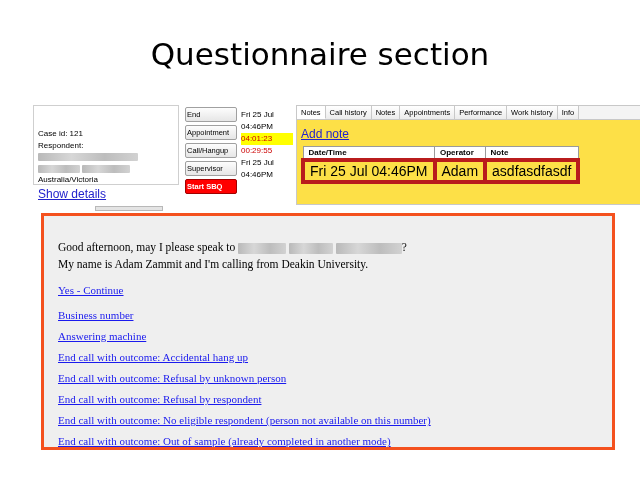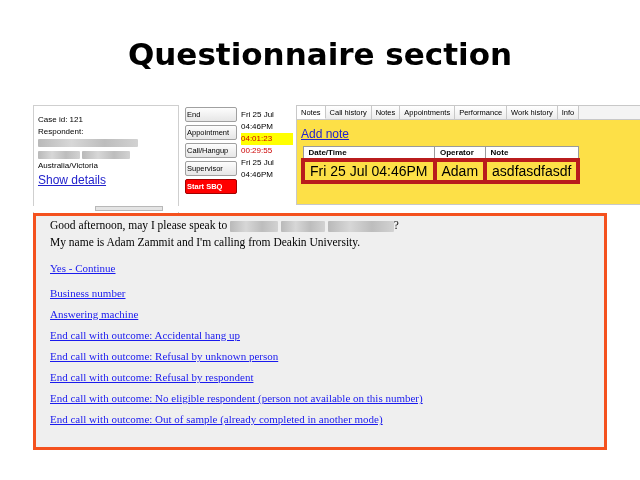--- a/index.html
+++ b/index.html
@@ -19,48 +19,48 @@
     height: 480px;
   }
   #slide-title {
     position: absolute;
     top: 36px;
     left: 0;
     width: 640px;
     text-align: center;
     font-size: 31px;
     font-family: "DejaVu Sans", sans-serif;
-    font-weight: bold;
+    font-weight: normal;
     color: #000000;
     letter-spacing: 0px;
   }
 
   
   #app-shot {
     position: absolute;
     left: 33px;
     top: 105px;
     width: 574px;
     height: 345px;
     background: #ffffff;
   }
 
   
   .panel-case {
     position: absolute;
     left: 0px;
     top: 0px;
     width: 146px;
-    height: 124px;
+    height: 80px;
     border: 1px solid #cfcfcf;
     background: #ffffff;
     font-size: 8px;
     color: #000000;
     box-sizing: border-box;
-    padding: 8px 4px;
+    padding: 22px 4px;
     line-height: 1.45;
   }
   .panel-case .line { white-space: nowrap; }
   .redact {
     display: inline-block;
     height: 8px;
     background: linear-gradient(90deg,#b9b9b9,#d7d7d7,#bdbdbd,#d2d2d2);
     vertical-align: middle;
     border-radius: 1px;
   }
@@ -188,28 +188,28 @@
     width: 68px;
     height: 5px;
     background: #e4e4e4;
     border: 1px solid #b8b8b8;
     box-sizing: border-box;
   }
 
   
   .script-box {
     position: absolute;
-    left: 0px;
+    left: 8px;
     top: 108px;
     width: 574px;
     height: 237px;
     border: 3px solid #f4511e;
     background: #efefef;
     box-sizing: border-box;
-    padding: 1px 14px;
+    padding: 23px 14px;
   }
   .script-line {
     font-family: "Liberation Serif", serif;
     font-size: 11.5px;
     color: #000000;
     line-height: 1.45;
     white-space: nowrap;
   }
   .script-links {
     margin-top: 12px;

